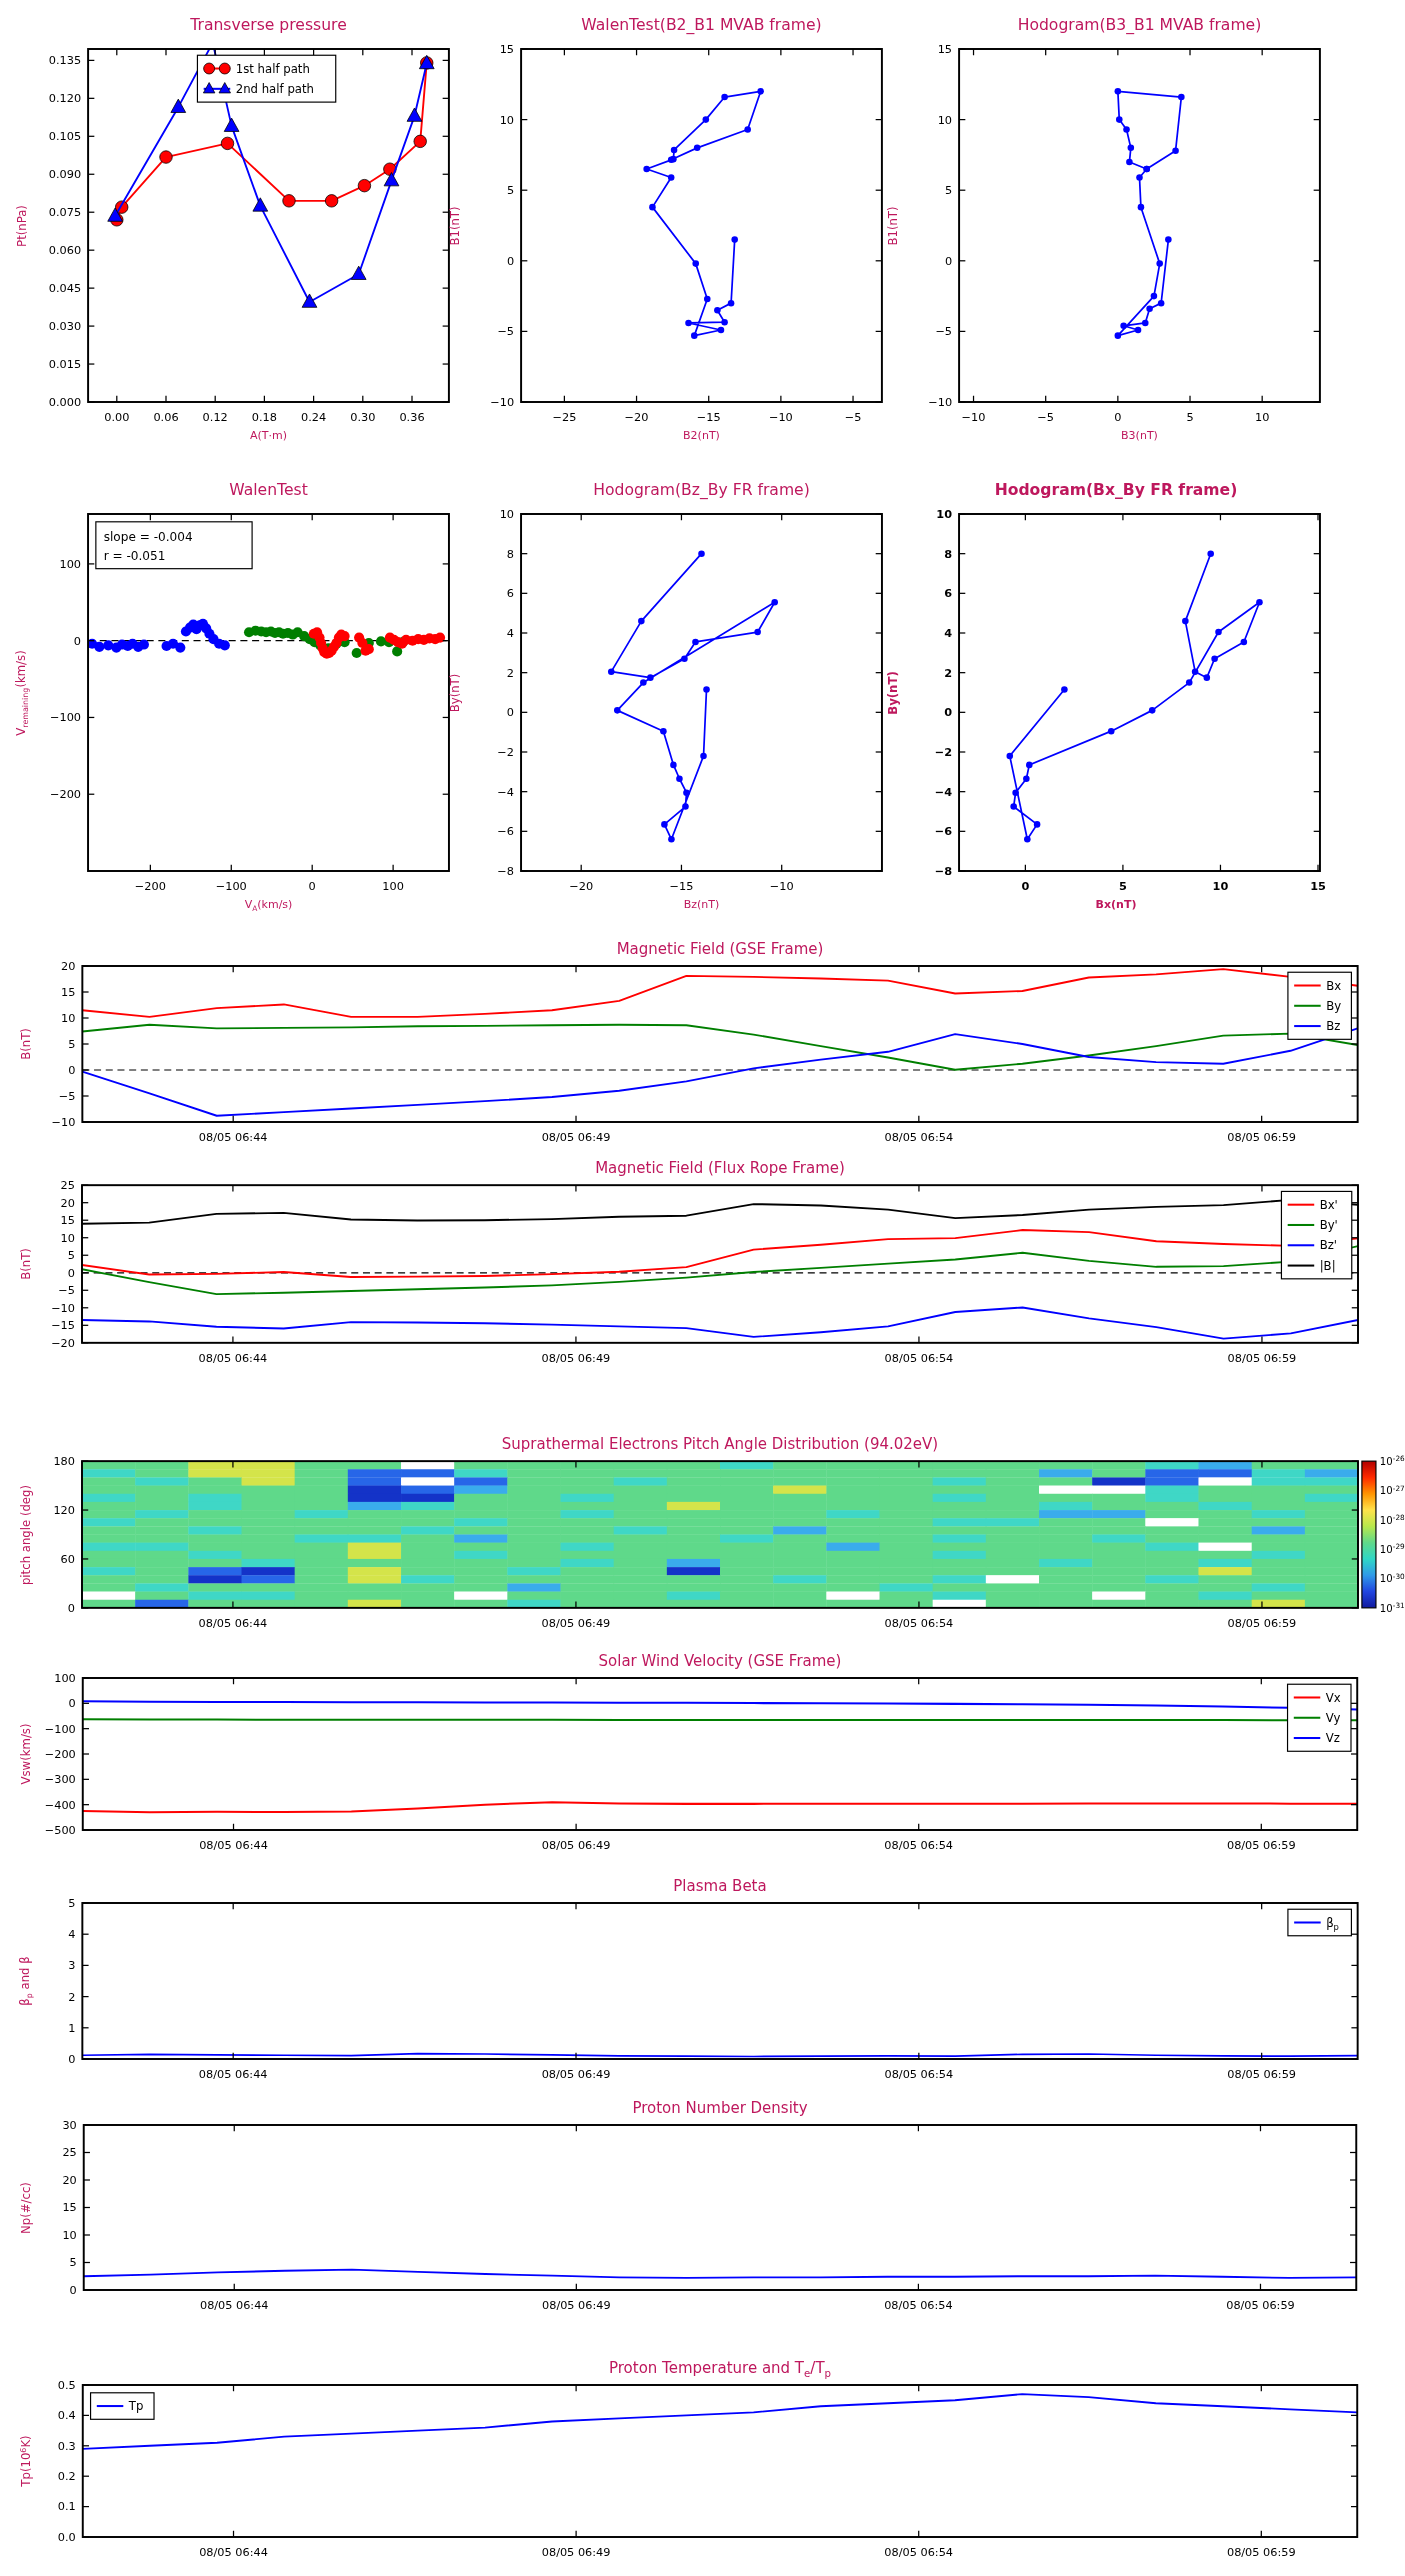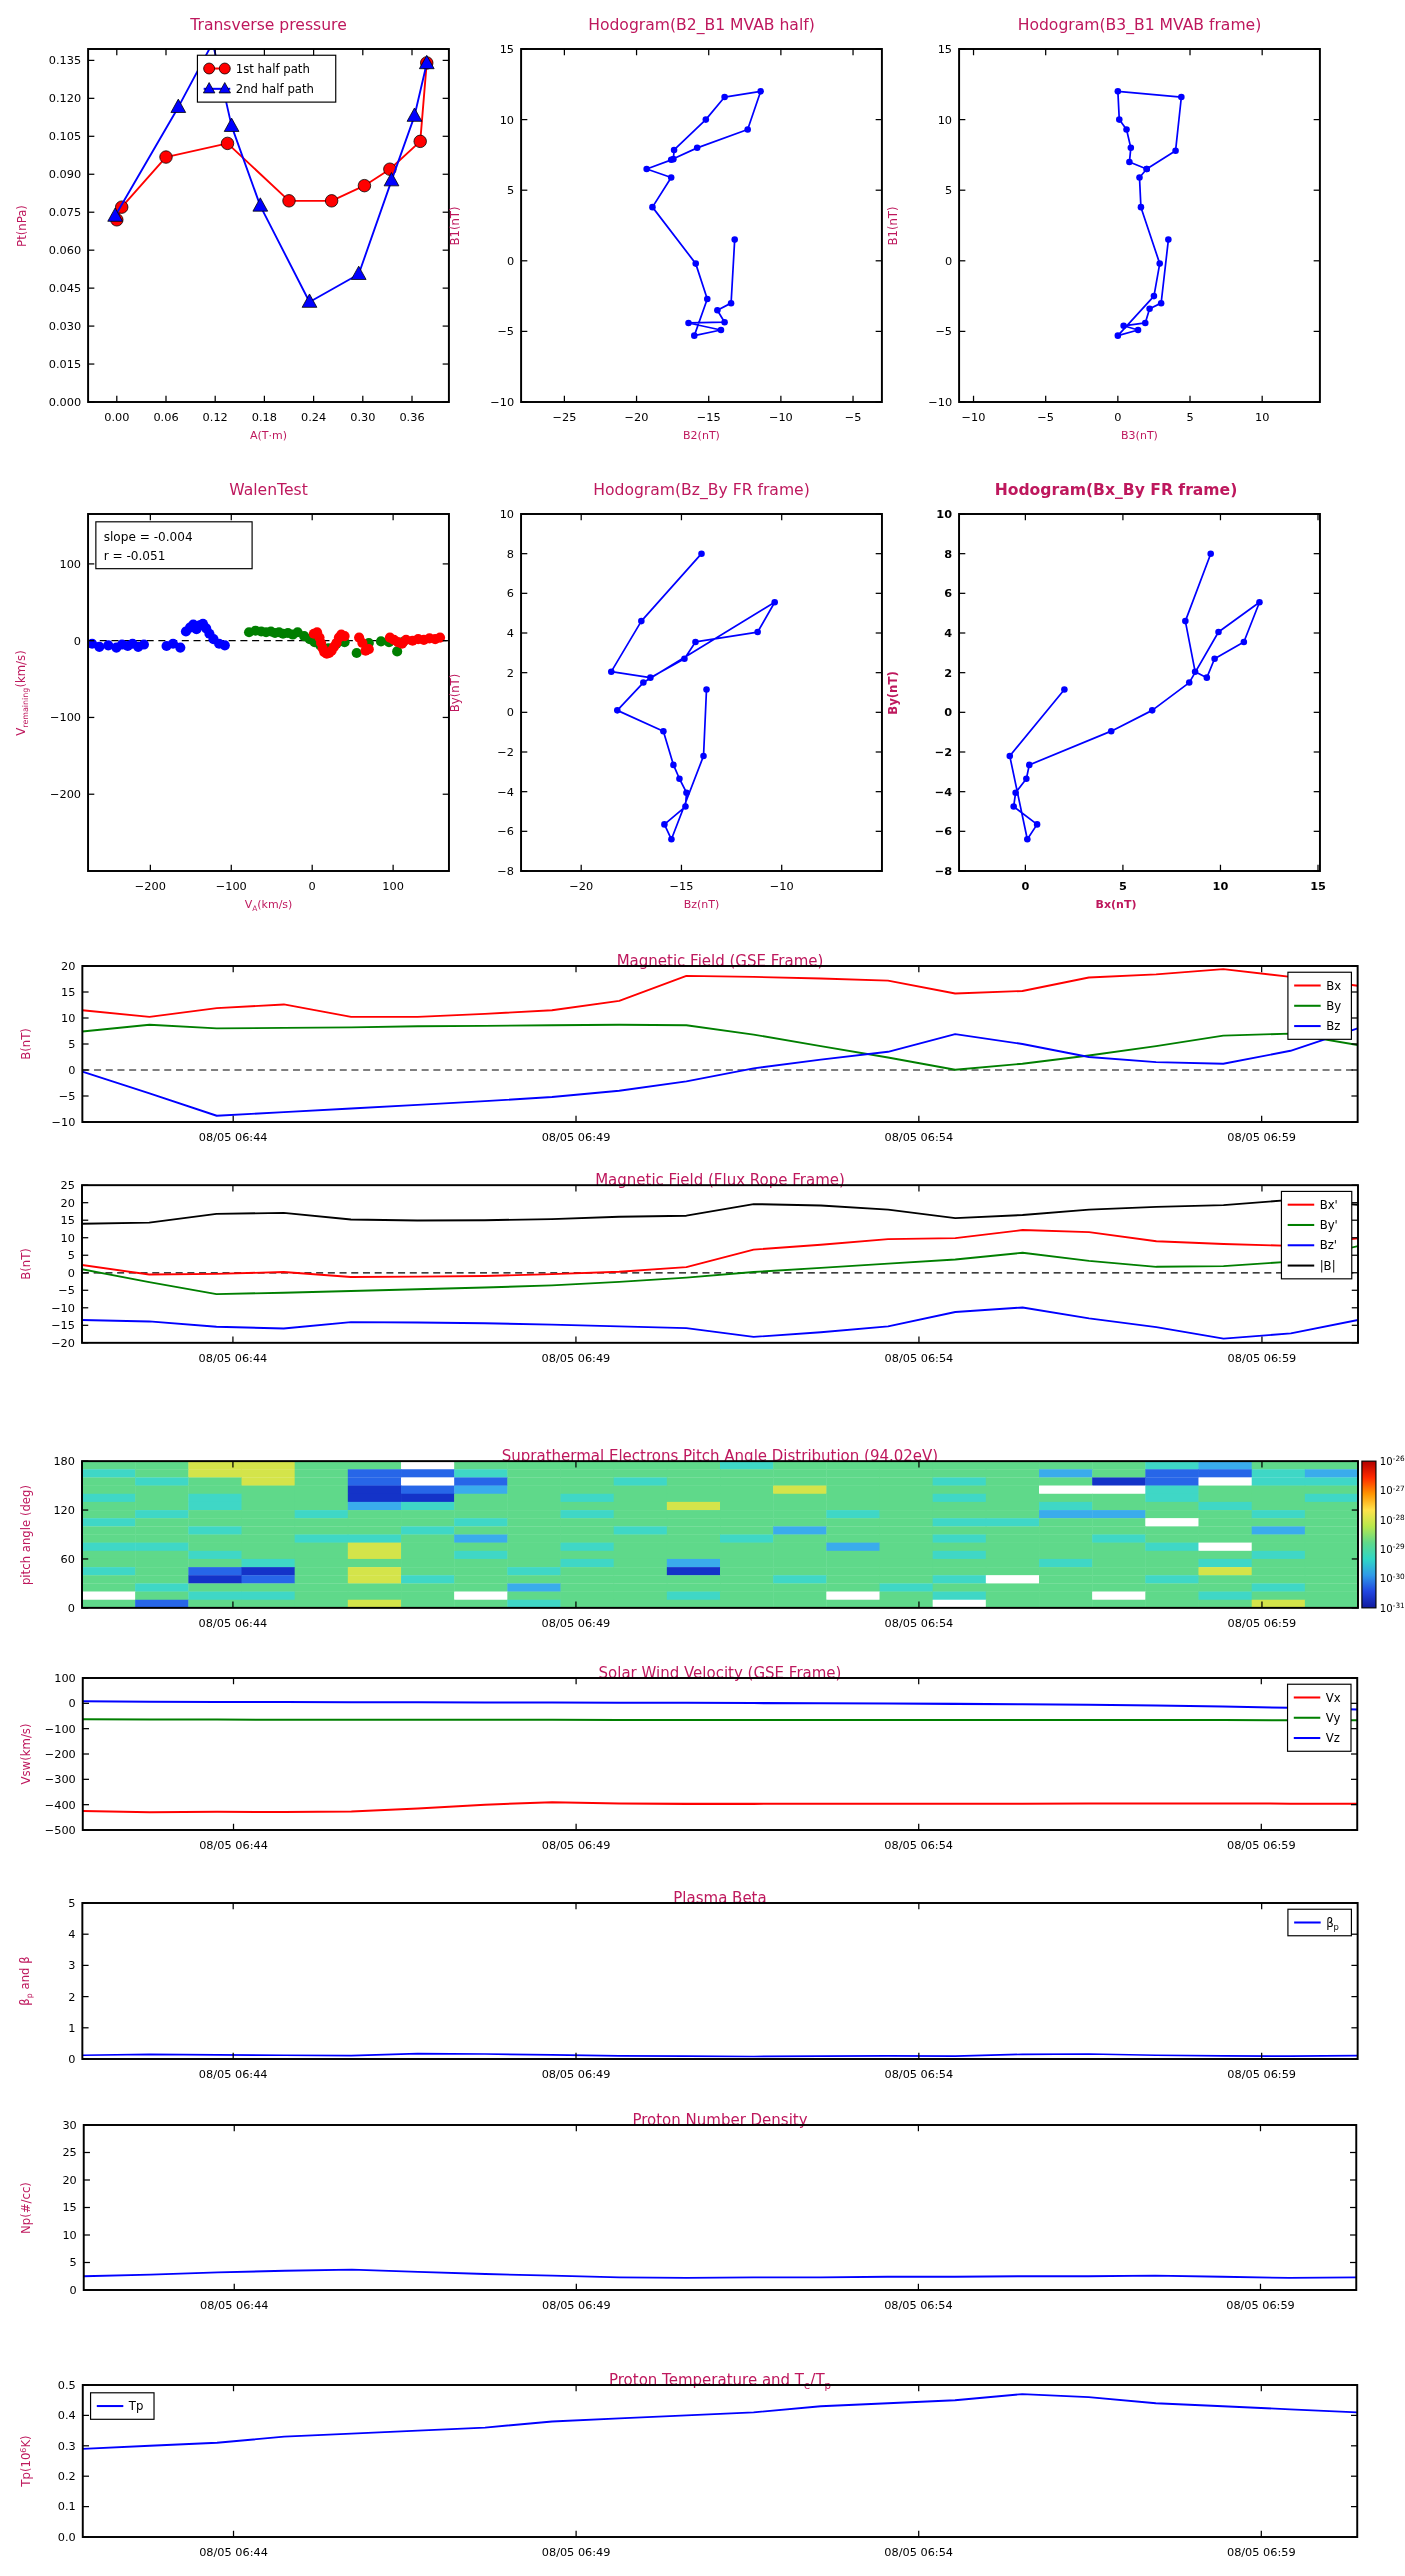--- a/index.html
+++ b/index.html
@@ -1,21 +1,21 @@
 <!DOCTYPE html>
 <html style="font-size:12.5px"><head>
 <meta charset="utf-8">
 <style>
   html,body{margin:0;padding:0;background:#ffffff;}
   .fig{position:relative;width:1405px;height:2576px;background:#ffffff;
        font-family:"DejaVu Sans",sans-serif;color:#be185d;}
   .panel{position:absolute;}
   .plot{position:absolute;left:0;top:0;overflow:visible;}
   .ptitle{position:absolute;left:0;right:0;top:-33px;text-align:center;font-size:15.6px;white-space:nowrap;}
-  .ts .ptitle{top:-26.5px;font-size:15px;margin-top:12px;}
+  .ts .ptitle{top:-26.5px;font-size:15px;}
   .ylab{position:absolute;top:50%;left:-66px;transform:translate(-50%,-50%) rotate(-90deg);
         font-size:11.7px;white-space:nowrap;}
   .ts .ylab{left:-56px;}
   .xlab{position:absolute;left:0;right:0;top:calc(100% + 26.5px);text-align:center;font-size:11px;}
   sub,sup{font-size:68%;}
   svg text{font-family:"DejaVu Sans",sans-serif;}
 </style>
 </head>
 <body>
 
@@ -113,21 +113,21 @@
         <circle cx="175" cy="25" r="7" fill="#ff0000" stroke="#000" stroke-width="1"></circle>
         <text x="189" y="30.25" font-size="15" text-anchor="start" fill="#000"><tspan>1st half path</tspan></text>
         <line x1="148" y1="51" x2="182" y2="51" stroke="#0000ff" stroke-width="2.6"></line>
         <path d="M155 42.95L147.65 56.25L162.35 56.25Z" fill="#0000ff" stroke="#000" stroke-width="1"></path>
         <path d="M175 42.95L167.65 56.25L182.35 56.25Z" fill="#0000ff" stroke="#000" stroke-width="1"></path>
         <text x="189" y="56.25" font-size="15" text-anchor="start" fill="#000"><tspan>2nd half path</tspan></text>
       </svg>
   </div>
 
   <div class="panel" style="left:521px;top:49px;width:361px;height:353px;">
-    <div class="ptitle math">Hodogram(B2_B1 MVAB half)</div>
+    <div class="ptitle math">WalenTest(B2_B1 MVAB frame)</div>
     <div class="ylab math">B1(nT)</div>
     <div class="xlab math">B2(nT)</div>
     <svg class="plot" width="361" height="353" viewBox="0 0 462 452">
         <defs>
           <clipPath id="clip1">
             <rect x="0" y="0" width="462" height="452"></rect>
           </clipPath>
         </defs>
         <g clip-path="url(#clip1)">
           <polyline points="273.5,244.1 268.9,325.4 251.3,334.5 260.6,349.8 214.4,350.8 255.9,359.8 221.8,367.0 238.4,320.0 223.6,274.8 168.2,202.5 192.2,164.5 160.8,153.7 195.0,141.0 195.9,129.3 236.5,90.4 260.6,61.5 306.8,54.2 290.1,103.1 225.5,126.6 192.2,141.9" fill="none" stroke="#0000ff" stroke-width="2.2" stroke-linejoin="round"></polyline>

